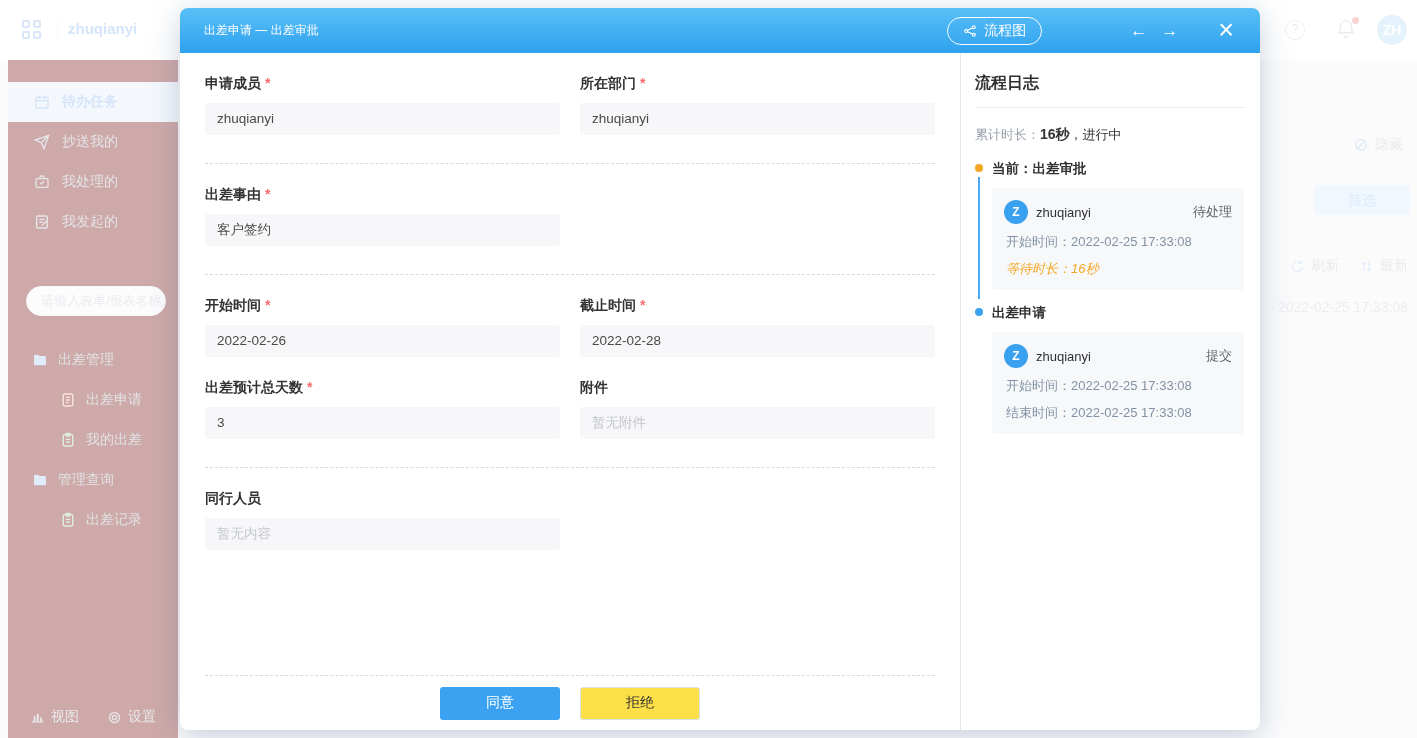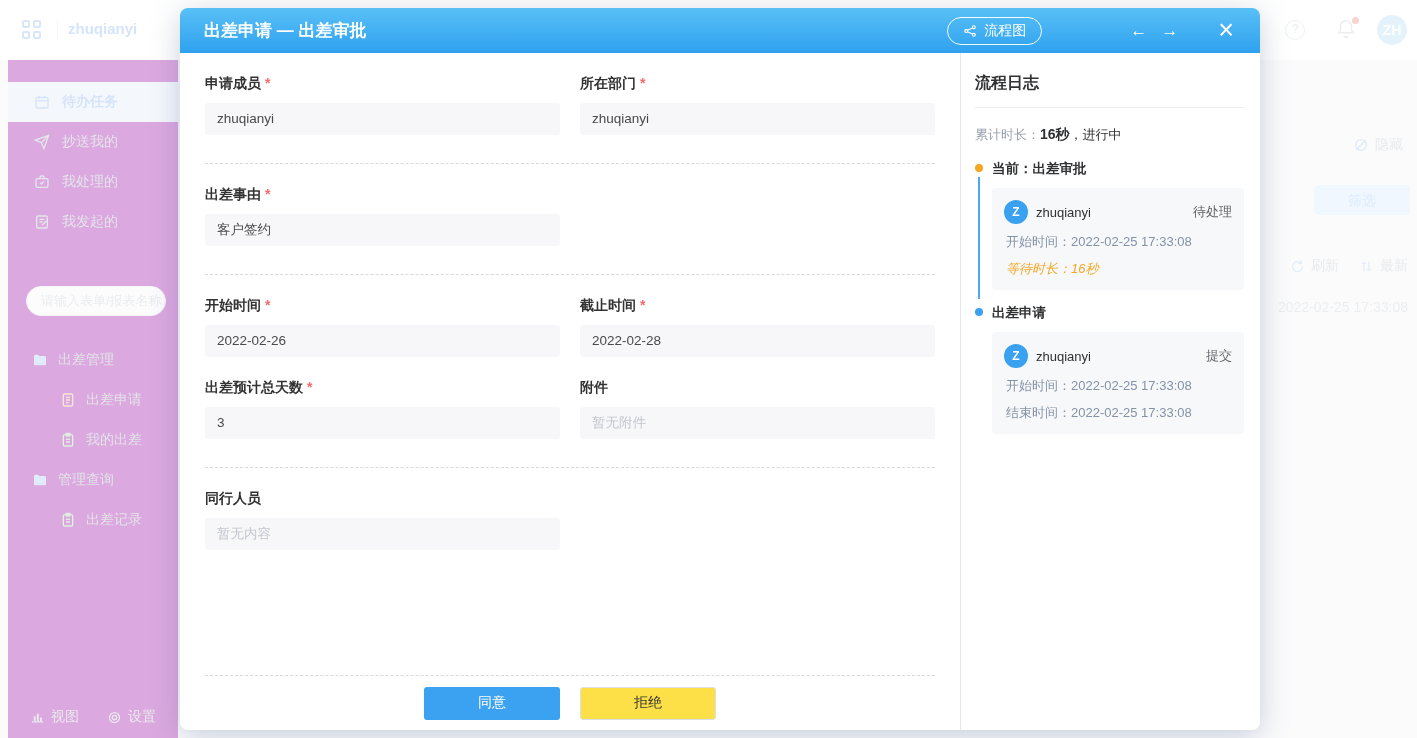--- a/index.html
+++ b/index.html
@@ -16,21 +16,21 @@
   .topbar { position:absolute; top:0; left:0; right:0; height:60px; background:#fff; }
   .grid-icon { position:absolute; left:22px; top:20px; display:grid; grid-template-columns:8px 8px; grid-template-rows:8px 8px; gap:3px; }
   .grid-icon span { border:2px solid #9bbdf0; border-radius:2px; }
   .topbar-sep { position:absolute; left:57px; top:20px; width:1px; height:20px; background:#e7e9ed; }
   .workspace-name { position:absolute; left:68px; top:20px; font-size:15px; font-weight:bold; color:#8fb9f2; }
   .help-icon { position:absolute; right:112px; top:20px; width:20px; height:20px; border:1.5px solid #d4d7dc; border-radius:50%; color:#c6cad0; font-size:12px; text-align:center; line-height:17px; }
   .bell-wrap { position:absolute; right:60px; top:18px; width:22px; height:22px; color:#ccd0d6; }
   .bell-dot { position:absolute; right:-2px; top:-1px; width:7px; height:7px; border-radius:50%; background:#f08c8c; }
   .user-avatar { position:absolute; right:10px; top:15px; width:30px; height:30px; border-radius:50%; background:#b9dcf8; color:#fdfefe; font-size:14px; font-weight:bold; display:flex; align-items:center; justify-content:center; }
 
-  .sidebar { position:absolute; left:8px; top:60px; width:170px; bottom:0; background:#a21caf; padding-top:22px; }
+  .sidebar { position:absolute; left:8px; top:60px; width:170px; bottom:0; background:#7f1d1d; padding-top:22px; }
   .nav-item { height:40px; display:flex; align-items:center; gap:12px; padding-left:26px; color:#b8bdc7; font-size:14px; }
   .nav-item svg { width:16px; height:16px; }
   .nav-item.active { background:#e3ecf9; color:#93b9ef; font-weight:bold; }
   .search-box { margin:44px 12px 0 18px; height:30px; border:1px solid #e2e4e9; border-radius:16px; background:#f7f8fa; color:#c9ccd4; font-size:13px; line-height:28px; padding:0 14px; white-space:nowrap; overflow:hidden; }
   .tree { margin-top:24px; }
   .tree-row { height:40px; display:flex; align-items:center; gap:10px; padding-left:24px; color:#b4b9c2; font-size:14px; }
   .tree-row svg { width:16px; height:16px; flex:none; }
   .tree-row.leaf { padding-left:52px; }
   .sidebar-footer { position:absolute; bottom:12px; left:0; right:0; display:flex; justify-content:center; gap:28px; color:#c3c7cd; font-size:14px; }
   .sidebar-footer .sf-item { display:flex; align-items:center; gap:6px; }
@@ -42,38 +42,38 @@
   .list-tools { position:absolute; top:257px; right:9px; display:flex; align-items:center; gap:20px; color:#c3c7cd; font-size:14px; }
   .list-tools .tool { display:flex; align-items:center; gap:6px; }
   .list-tools svg { width:15px; height:15px; color:#b9cfee; }
   .bg-timestamp { position:absolute; top:299px; right:9px; font-size:14px; color:#ccd0d7; }
 
   .dim-overlay { position:absolute; inset:0; background:rgba(255,255,255,0.62); }
 
   
   .modal { position:absolute; left:180px; top:8px; width:1080px; height:722px; background:#fff; border-radius:8px; box-shadow:0 6px 30px rgba(60,90,130,0.28); display:flex; flex-direction:column; overflow:hidden; z-index:10; }
   .modal-header { flex:none; height:45px; background:linear-gradient(180deg,#59c0f6,#2ea1ef); display:flex; align-items:center; padding:0 24px; color:#fff; }
-  .modal-title { flex:1; font-size:17px; font-weight:bold; }
+  .modal-title { flex:1; font-size:12px; font-weight:normal; }
   .flow-btn { height:28px; border:1px solid rgba(255,255,255,0.95); border-radius:15px; display:flex; align-items:center; gap:7px; padding:0 15px; font-size:14px; cursor:pointer; }
   .flow-btn svg { width:14px; height:14px; }
   .nav-arrows { margin-left:88px; display:flex; gap:14px; font-size:17px; font-weight:bold; }
   .nav-arrows span { cursor:pointer; }
   .close-btn { margin-left:40px; margin-right:2px; font-size:27px; line-height:0.8; cursor:pointer; }
 
   .modal-body { flex:1; display:flex; min-height:0; }
   .form-area { width:780px; flex:none; position:relative; padding:0 25px; }
   .form-row { display:flex; gap:20px; }
   .form-field { width:355px; }
   .field-label { margin-top:22px; font-size:14px; font-weight:bold; color:#333; }
   .req { color:#f56c6c; margin-left:4px; font-weight:bold; }
   .field-box { margin-top:10px; height:32px; background:#f7f7f9; border-radius:3px; line-height:32px; padding:0 12px; font-size:13.5px; color:#4a4a4a; }
   .field-box.placeholder { color:#c3c7ce; }
   .dashed { border-top:1px dashed #d6d9de; margin-top:28px; }
   .form-footer { position:absolute; left:25px; right:25px; bottom:0; height:55px; border-top:1px dashed #d6d9de; display:flex; align-items:center; justify-content:center; gap:20px; }
-  .btn { width:136px; height:33px; border-radius:3px; font-size:14px; display:flex; align-items:center; justify-content:center; cursor:pointer; }
+  .btn { width:120px; height:33px; border-radius:3px; font-size:14px; display:flex; align-items:center; justify-content:center; cursor:pointer; }
   .btn-primary { background:#3ba2f1; color:#fff; }
   .btn-plain { background:#fde047; border:1px solid #dcdfe6; color:#333; }
 
   .log-panel { flex:1; border-left:1px solid #e3e6ea; padding:20px 16px 0 14px; overflow:hidden; }
   .log-title { font-size:16px; font-weight:bold; color:#303133; }
   .log-divider { border-top:1px solid #ebedf0; margin-top:13px; }
   .log-summary { margin-top:18px; font-size:13px; color:#303133; }
   .log-summary .lbl { color:#98a0ac; }
   .log-summary .dur { font-weight:bold; font-size:14px; }
   .log-entries { margin-top:16px; }

